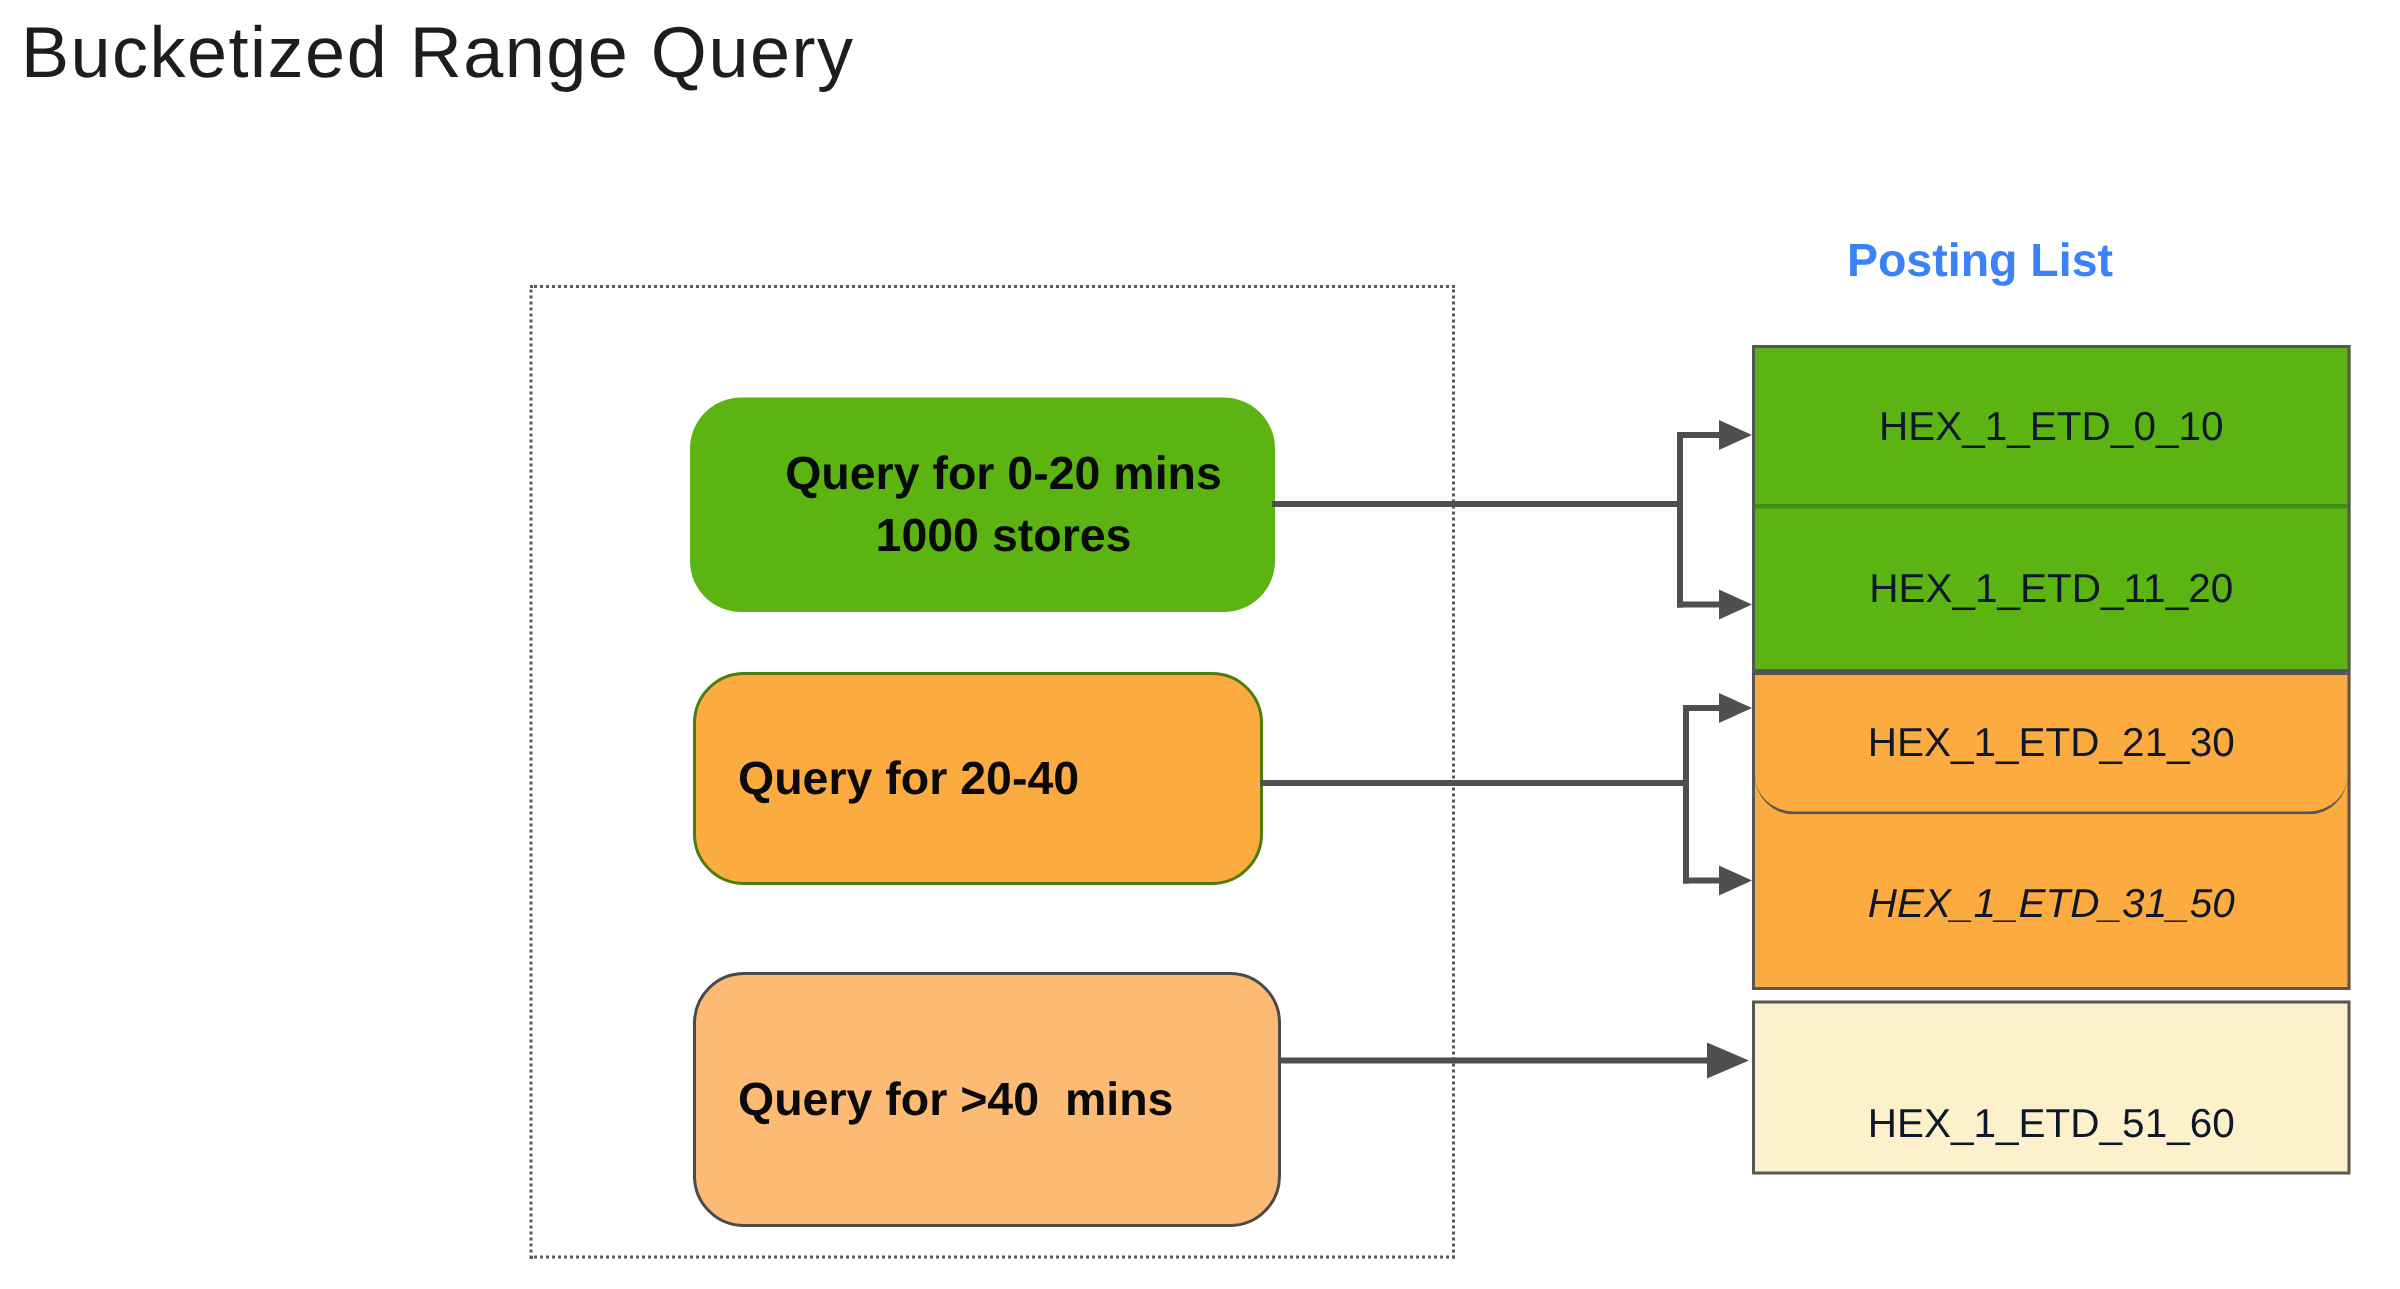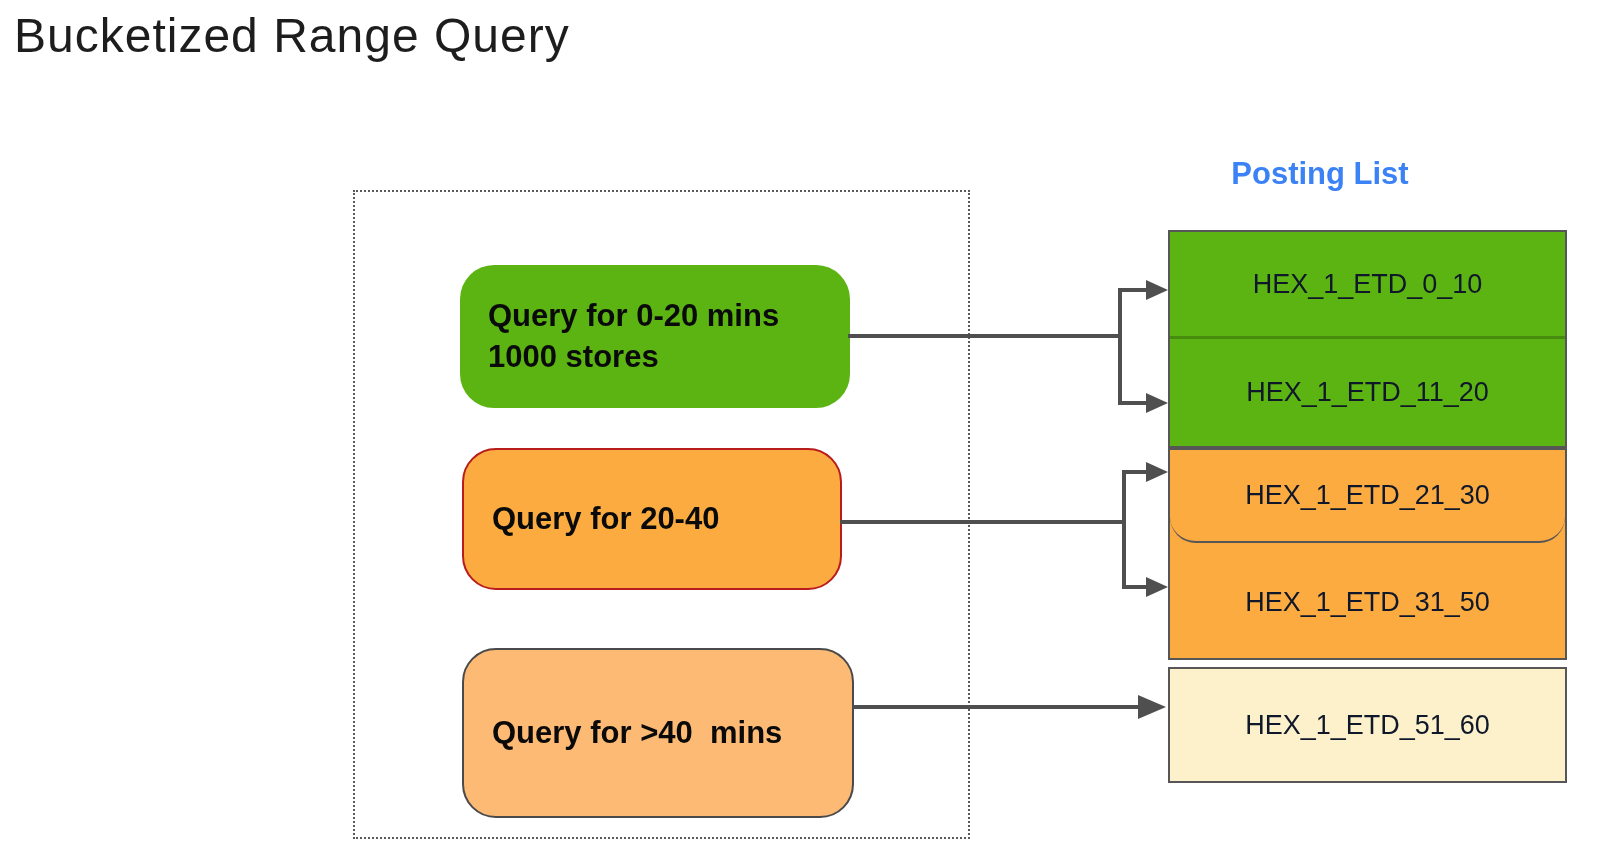--- a/index.html
+++ b/index.html
@@ -18,22 +18,22 @@
   }
   .qbox {
     position:absolute; border-radius:34px; box-sizing:border-box;
     display:flex; flex-direction:column; justify-content:center;
     padding-left:28px;
   }
   .qbox .qline {
     font-weight:bold; font-size:31px; line-height:1.32; color:#0a0a0a;
     white-space:pre;
   }
-  #q0 { left:460px; top:265px; width:390px; height:143px; background:#5cb413; }
-  #q1 { left:462px; top:448px; width:380px; height:142px; background:#fbab40; border:2px solid #b91c1c; }
+  #q0 { left:460px; top:265px; width:390px; height:143px; background:#5cb413;text-align:center; }
+  #q1 { left:462px; top:448px; width:380px; height:142px; background:#fbab40; border:2px solid #4d7c0f; }
   #q2 { left:462px; top:648px; width:392px; height:170px; background:#fdba74; border:2px solid #4a4a4a; }
 
   .pl-header {
     position:absolute; left:1170px; top:156px; width:300px;
     text-align:center; font-size:31px; font-weight:bold; color:#3b82f6;
     white-space:pre;
   }
   .pgroup {
     position:absolute; left:1168px; width:399px; box-sizing:border-box;
     border:2px solid #565656;
@@ -41,22 +41,22 @@
   #pg-green  { top:230px; height:218px; background:#5cb413; }
   #pg-orange { top:448px; height:212px; background:#fbab40; }
   #pg-cream  { top:667px; height:116px; background:#fcf1cb; }
   .prow {
     display:flex; align-items:center; justify-content:center;
     font-size:27px; color:#0f172a; white-space:pre;
   }
   #pg-green .prow.r0  { height:107px; border-bottom:3px solid rgba(0,0,0,0.22); box-sizing:border-box; }
   #pg-green .prow.r1  { height:107px; }
   #pg-orange .prow.r0 { height:93px; border-bottom:2px solid #565656; box-sizing:border-box;border-radius:26px; }
-  #pg-orange .prow.r1 { height:118px; }
-  #pg-cream .prow.r0  { height:112px; }
+  #pg-orange .prow.r1 { height:118px;font-style:italic; }
+  #pg-cream .prow.r0  { height:112px;margin-top:24px; }
 
   .connectors {
     position:absolute; left:0; top:0; width:1600px; height:859px;
     pointer-events:none;
   }
 </style>
 </head>
 <body>
 
 <div class="canvas">

